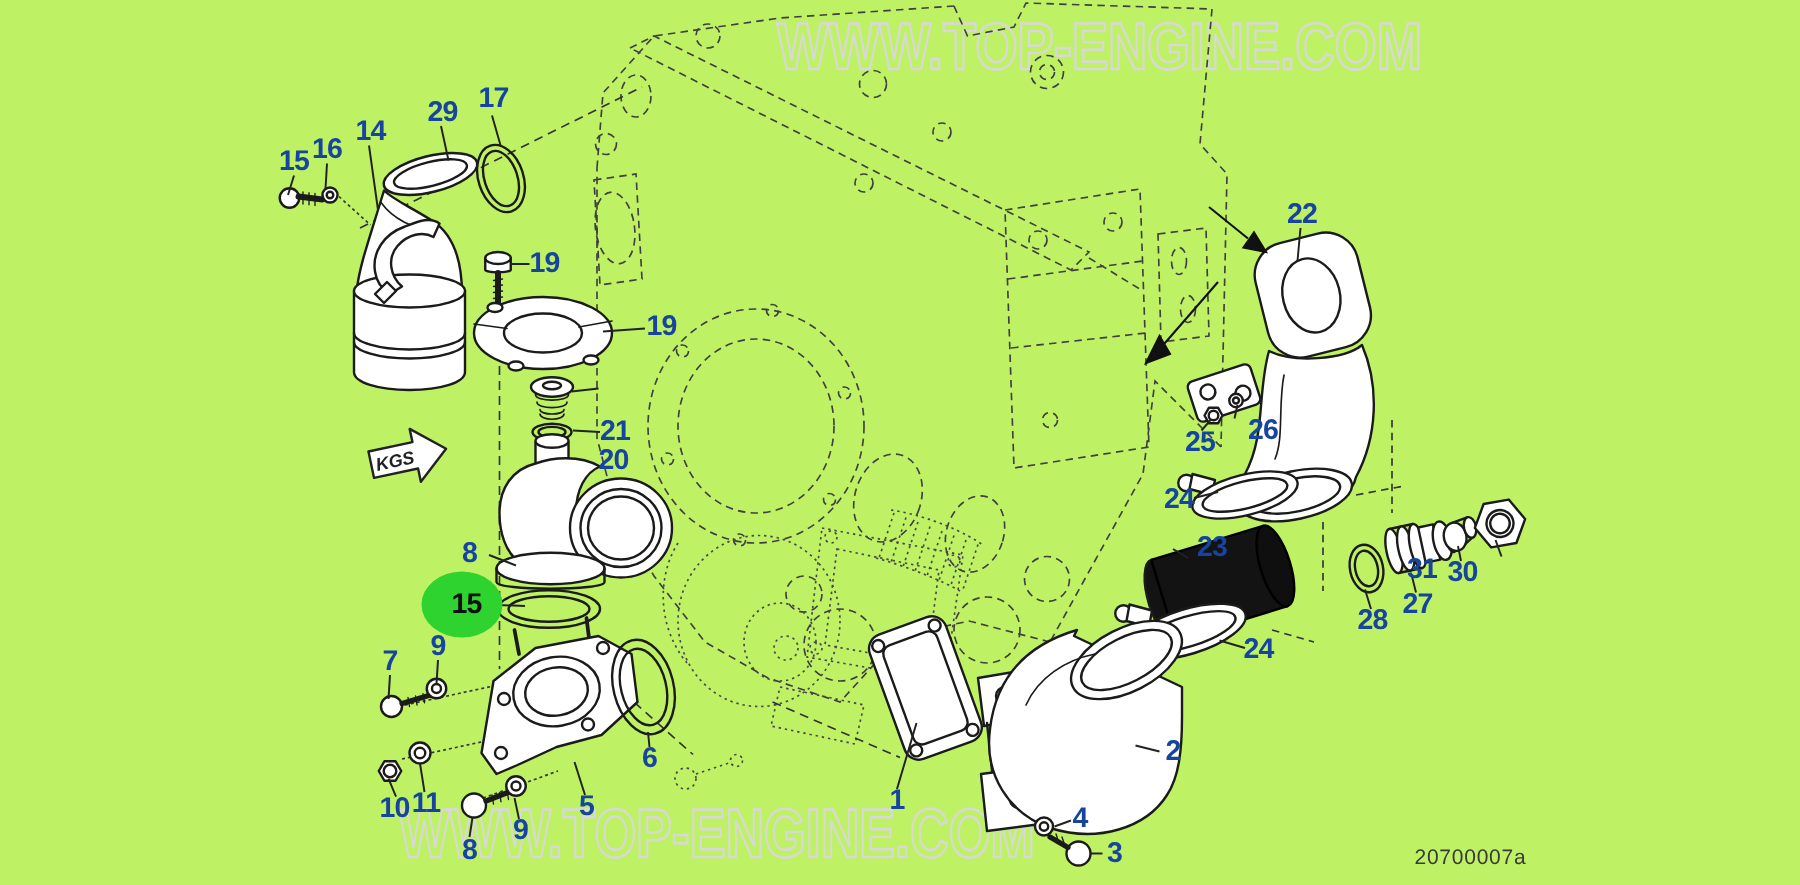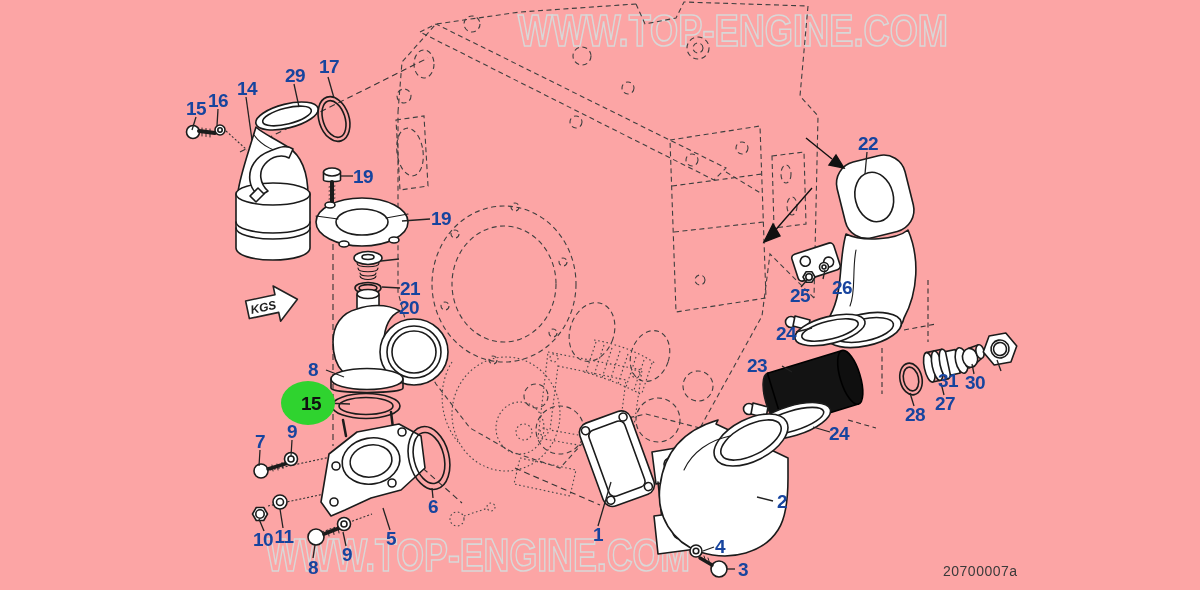--- a/index.html
+++ b/index.html
@@ -1,16 +1,16 @@
 <!DOCTYPE html>
 <html style="--callout-blue: #17449e; --highlight-green: #2fd32f;"><head>
 <meta charset="utf-8">
 <style>
   html,body{margin:0;padding:0;background:#fff;}
-  .stage{position:relative;width:1200px;height:590px;background:#fca5a5;overflow:hidden;
+  .stage{position:relative;width:1200px;height:590px;background:#bef264;overflow:hidden;
          font-family:"Liberation Sans",sans-serif;}
   .stage svg{position:absolute;left:0;top:0;}
   .callout-layer{position:absolute;left:0;top:0;width:100%;height:100%;pointer-events:none;}
   .callout{position:absolute;transform:translate(-50%,-50%);
            font:700 19px "Liberation Sans",sans-serif;color:var(--callout-blue,#17449e);
            letter-spacing:-0.5px;pointer-events:auto;cursor:pointer;line-height:1;}
   .callout.highlighted{color:#101010;}
   .highlight-circle{position:absolute;width:54px;height:44px;border-radius:50%;
            background:var(--highlight-green,#2fd32f);transform:translate(-50%,-50%);}
   .drawing-number{position:absolute;left:943px;top:563px;font:400 14px "Liberation Sans",sans-serif;
@@ -409,21 +409,21 @@
       <div class="callout" style="left: 391px; top: 538px;">5</div>
       <div class="callout" style="left: 433px; top: 506px;">6</div>
       <div class="callout" style="left: 598px; top: 534px;">1</div>
       <div class="callout" style="left: 782px; top: 501px;">2</div>
       <div class="callout" style="left: 720px; top: 546px;">4</div>
       <div class="callout" style="left: 743px; top: 569px;">3</div>
       <div class="callout" style="left: 868px; top: 143px;">22</div>
       <div class="callout" style="left: 800px; top: 295px;">25</div>
       <div class="callout" style="left: 824px; top: 287px; padding-left: 36px;">26</div>
       <div class="callout" style="left: 786px; top: 333px;">24</div>
-      <div class="callout" style="left: 757px; top: 365px;">23</div>
+      <div class="callout" style="left: 808px; top: 365px;">23</div>
       <div class="callout" style="left: 839px; top: 433px;">24</div>
       <div class="callout" style="left: 915px; top: 414px;">28</div>
       <div class="callout" style="left: 945px; top: 403px; text-align: center;">27</div>
       <div class="callout" style="left: 975px; top: 382px;">30</div>
       <div class="callout" style="left: 948px; top: 380px;">31</div>
     </div>
 
 <div class="drawing-number">20700007a</div>
 
 </div>

